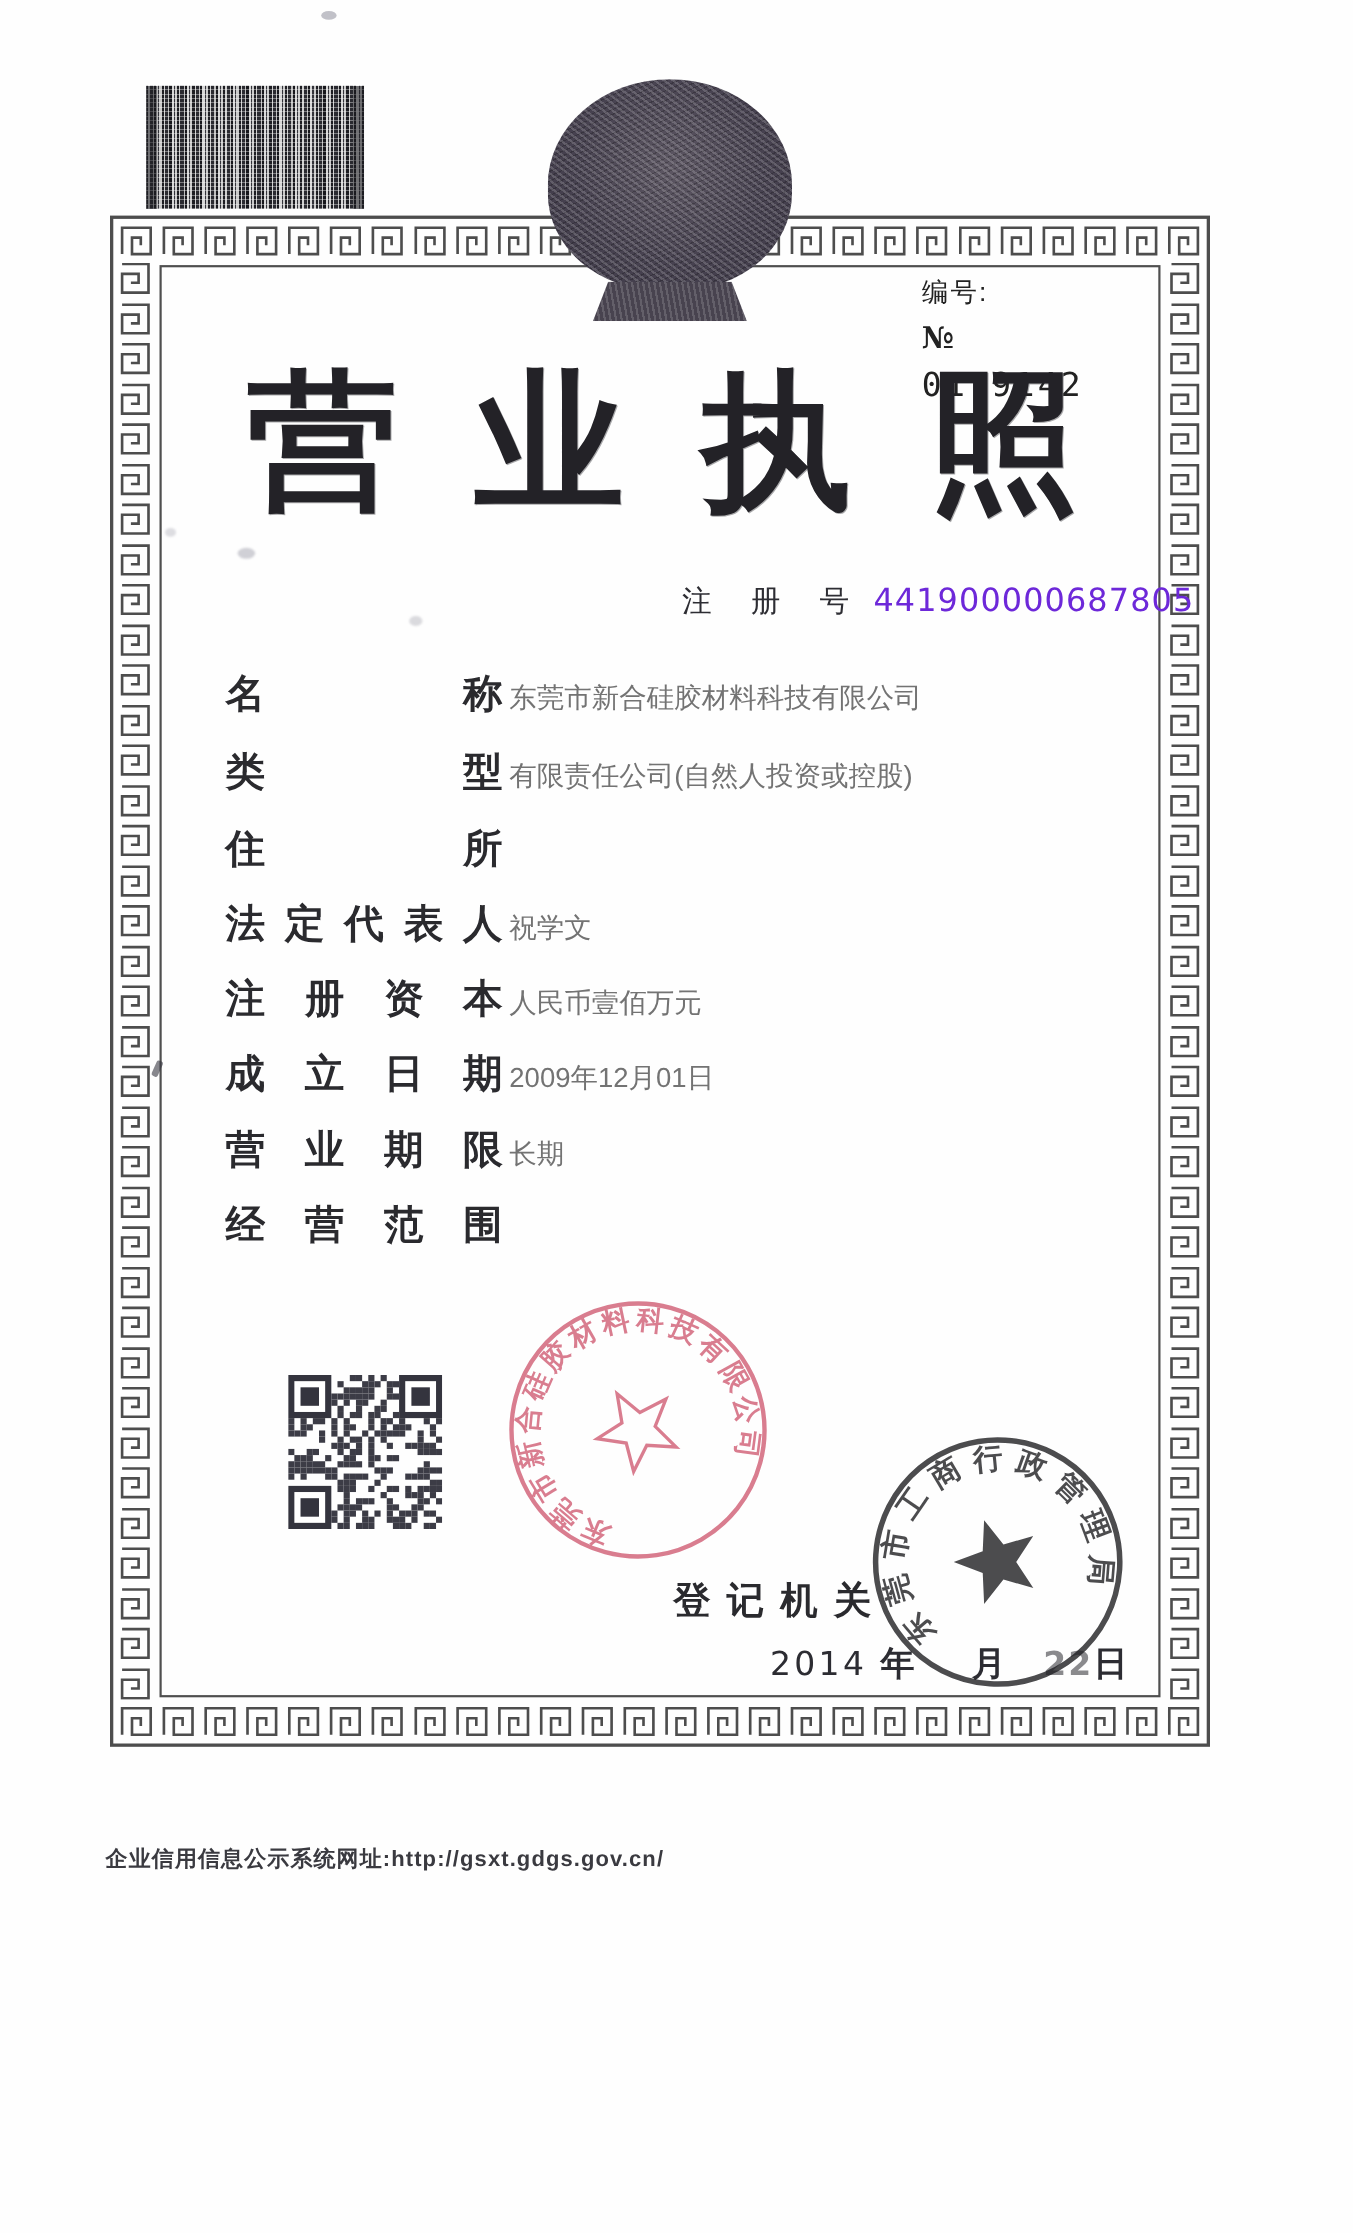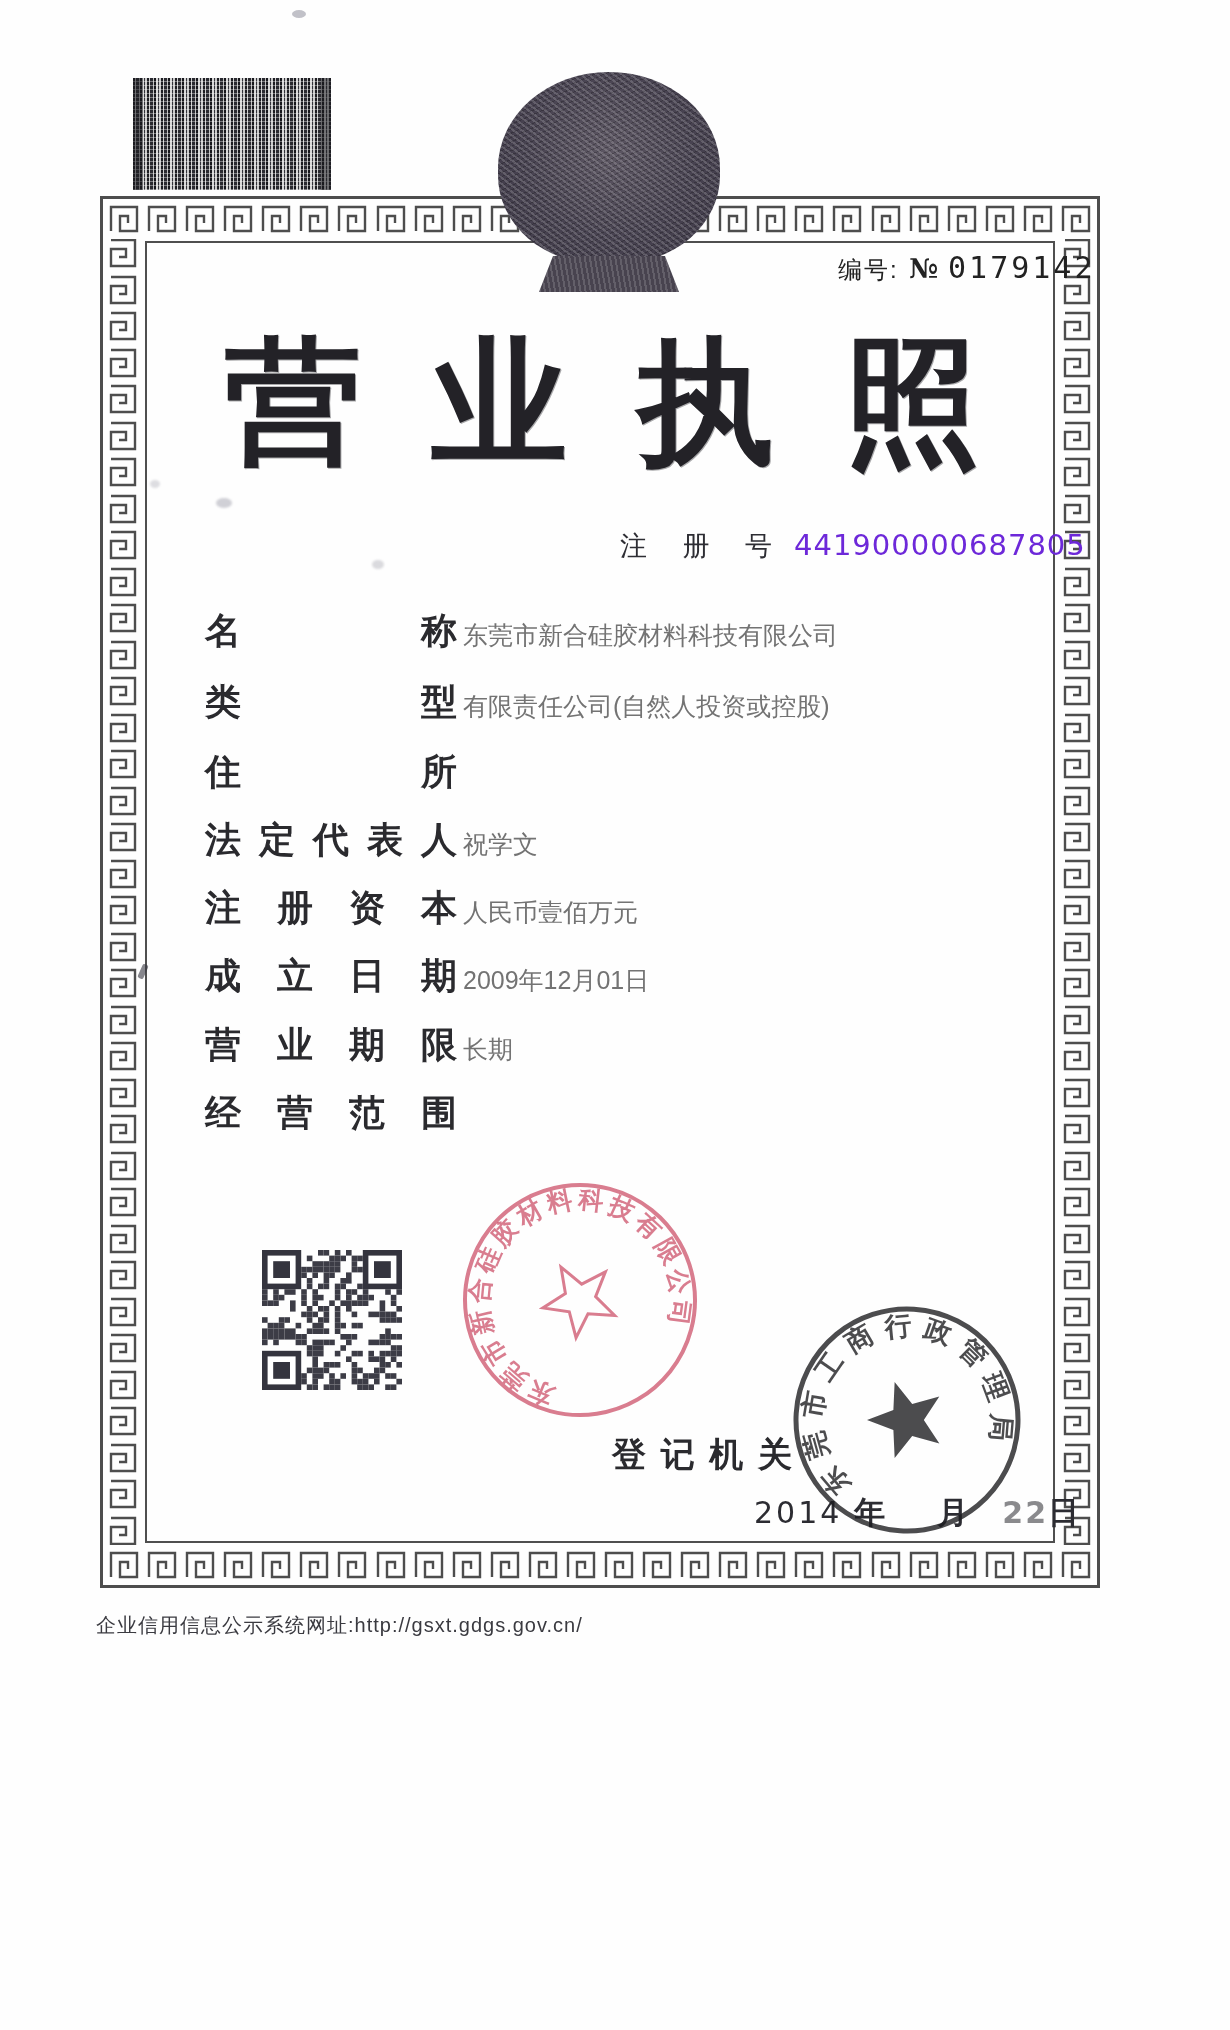--- a/index.html
+++ b/index.html
@@ -19,21 +19,21 @@
       repeating-linear-gradient(37deg, rgba(255,255,255,.16) 0 2px, rgba(255,255,255,0) 2px 5px),
       repeating-linear-gradient(-24deg, rgba(0,0,0,.22) 0 1px, rgba(0,0,0,0) 1px 4px),
       radial-gradient(circle at 50% 42%, #5d5763 0%, #474250 55%, #3e3947 100%);}
   .emblem-base{width:140px;height:36px;margin:-8px auto 0;
     clip-path:polygon(10% 0,90% 0,100% 100%,0 100%);
     background:
       repeating-linear-gradient(80deg, rgba(255,255,255,.15) 0 2px, rgba(255,255,255,0) 2px 5px),
       #48434f;}
 
   .serial{position:absolute;left:838px;top:250px;z-index:4;font-size:24px;color:#222;
-    display:flex;align-items:baseline;gap:10px;letter-spacing:2px;}
+    display:flex;align-items:baseline;gap:10px;letter-spacing:2px;flex-direction:column;}
   .serial .numero{font-family:"DejaVu Serif",serif;font-weight:700;font-size:27px;letter-spacing:0;}
   .serial .num{font-family:"DejaVu Sans Mono",monospace;font-size:30px;letter-spacing:3px;}
 
   
   .frame{position:absolute;left:100px;top:196px;width:994px;height:1386px;
          border:3px solid #4d4d4d;z-index:1;}
   .frame-inner{position:absolute;inset:42px;border:2.5px solid #4f4f4f;}
   .strip{position:absolute;display:flex;justify-content:space-between;align-items:center;overflow:hidden;}
   .strip.h{left:6px;right:6px;height:30px;flex-direction:row;}
   .strip.top{top:5px;} .strip.bottom{bottom:5px;}
@@ -62,29 +62,29 @@
   
   .qr{position:absolute;left:262px;top:1250px;width:140px;height:140px;z-index:4;}
 
   .seal{position:absolute;z-index:6;}
   .seal.red{left:460px;top:1180px;width:240px;height:240px;transform:rotate(-30deg);opacity:.88;}
   .seal.black{left:790px;top:1303px;width:234px;height:234px;transform:rotate(-18deg);opacity:.9;}
 
   .registrar{position:absolute;left:612px;top:1432px;width:180px;z-index:4;
     font-size:34px;font-weight:700;color:#2a2a2e;}
 
-  .dateline{position:absolute;left:754px;top:1492px;z-index:4;display:flex;align-items:baseline;
+  .dateline{position:absolute;left:700px;top:1492px;z-index:4;display:flex;align-items:baseline;
     font-size:30px;color:#2c2c32;}
   .dateline .y{letter-spacing:3px;font-family:"DejaVu Sans",sans-serif;}
   .dateline .cjk{font-weight:700;font-size:31px;}
   .dateline .g1{margin-left:12px;} .dateline .g2{margin-left:52px;} .dateline .g3{margin-left:34px;}
   .dateline .day{opacity:.55;letter-spacing:2px;font-weight:bold;}
 
   
-  .footer-left{position:absolute;left:96px;top:1612px;font-size:20px;letter-spacing:1px;color:#3a3a40;z-index:4;}
+  .footer-left{position:absolute;left:96px;top:1676px;font-size:20px;letter-spacing:1px;color:#3a3a40;z-index:4;font-weight:bold;}
   .footer-right{position:absolute;right:140px;top:1602px;font-size:23px;letter-spacing:1px;color:#333338;z-index:4;}
 
   
   .smudge{position:absolute;z-index:2;border-radius:50%;}
   .sm1{left:216px;top:498px;width:16px;height:10px;background:rgba(90,90,110,.28);filter:blur(1px);}
   .sm2{left:372px;top:560px;width:12px;height:9px;background:rgba(90,90,110,.22);filter:blur(1px);}
   .sm3{left:150px;top:480px;width:10px;height:8px;background:rgba(90,90,110,.2);filter:blur(1px);}
   .sm4{left:140px;top:964px;width:6px;height:15px;background:rgba(55,55,65,.6);border-radius:2px;transform:rotate(24deg);}
   .sm5{left:292px;top:10px;width:14px;height:8px;background:rgba(80,80,100,.35);filter:blur(.5px);}
 </style>

